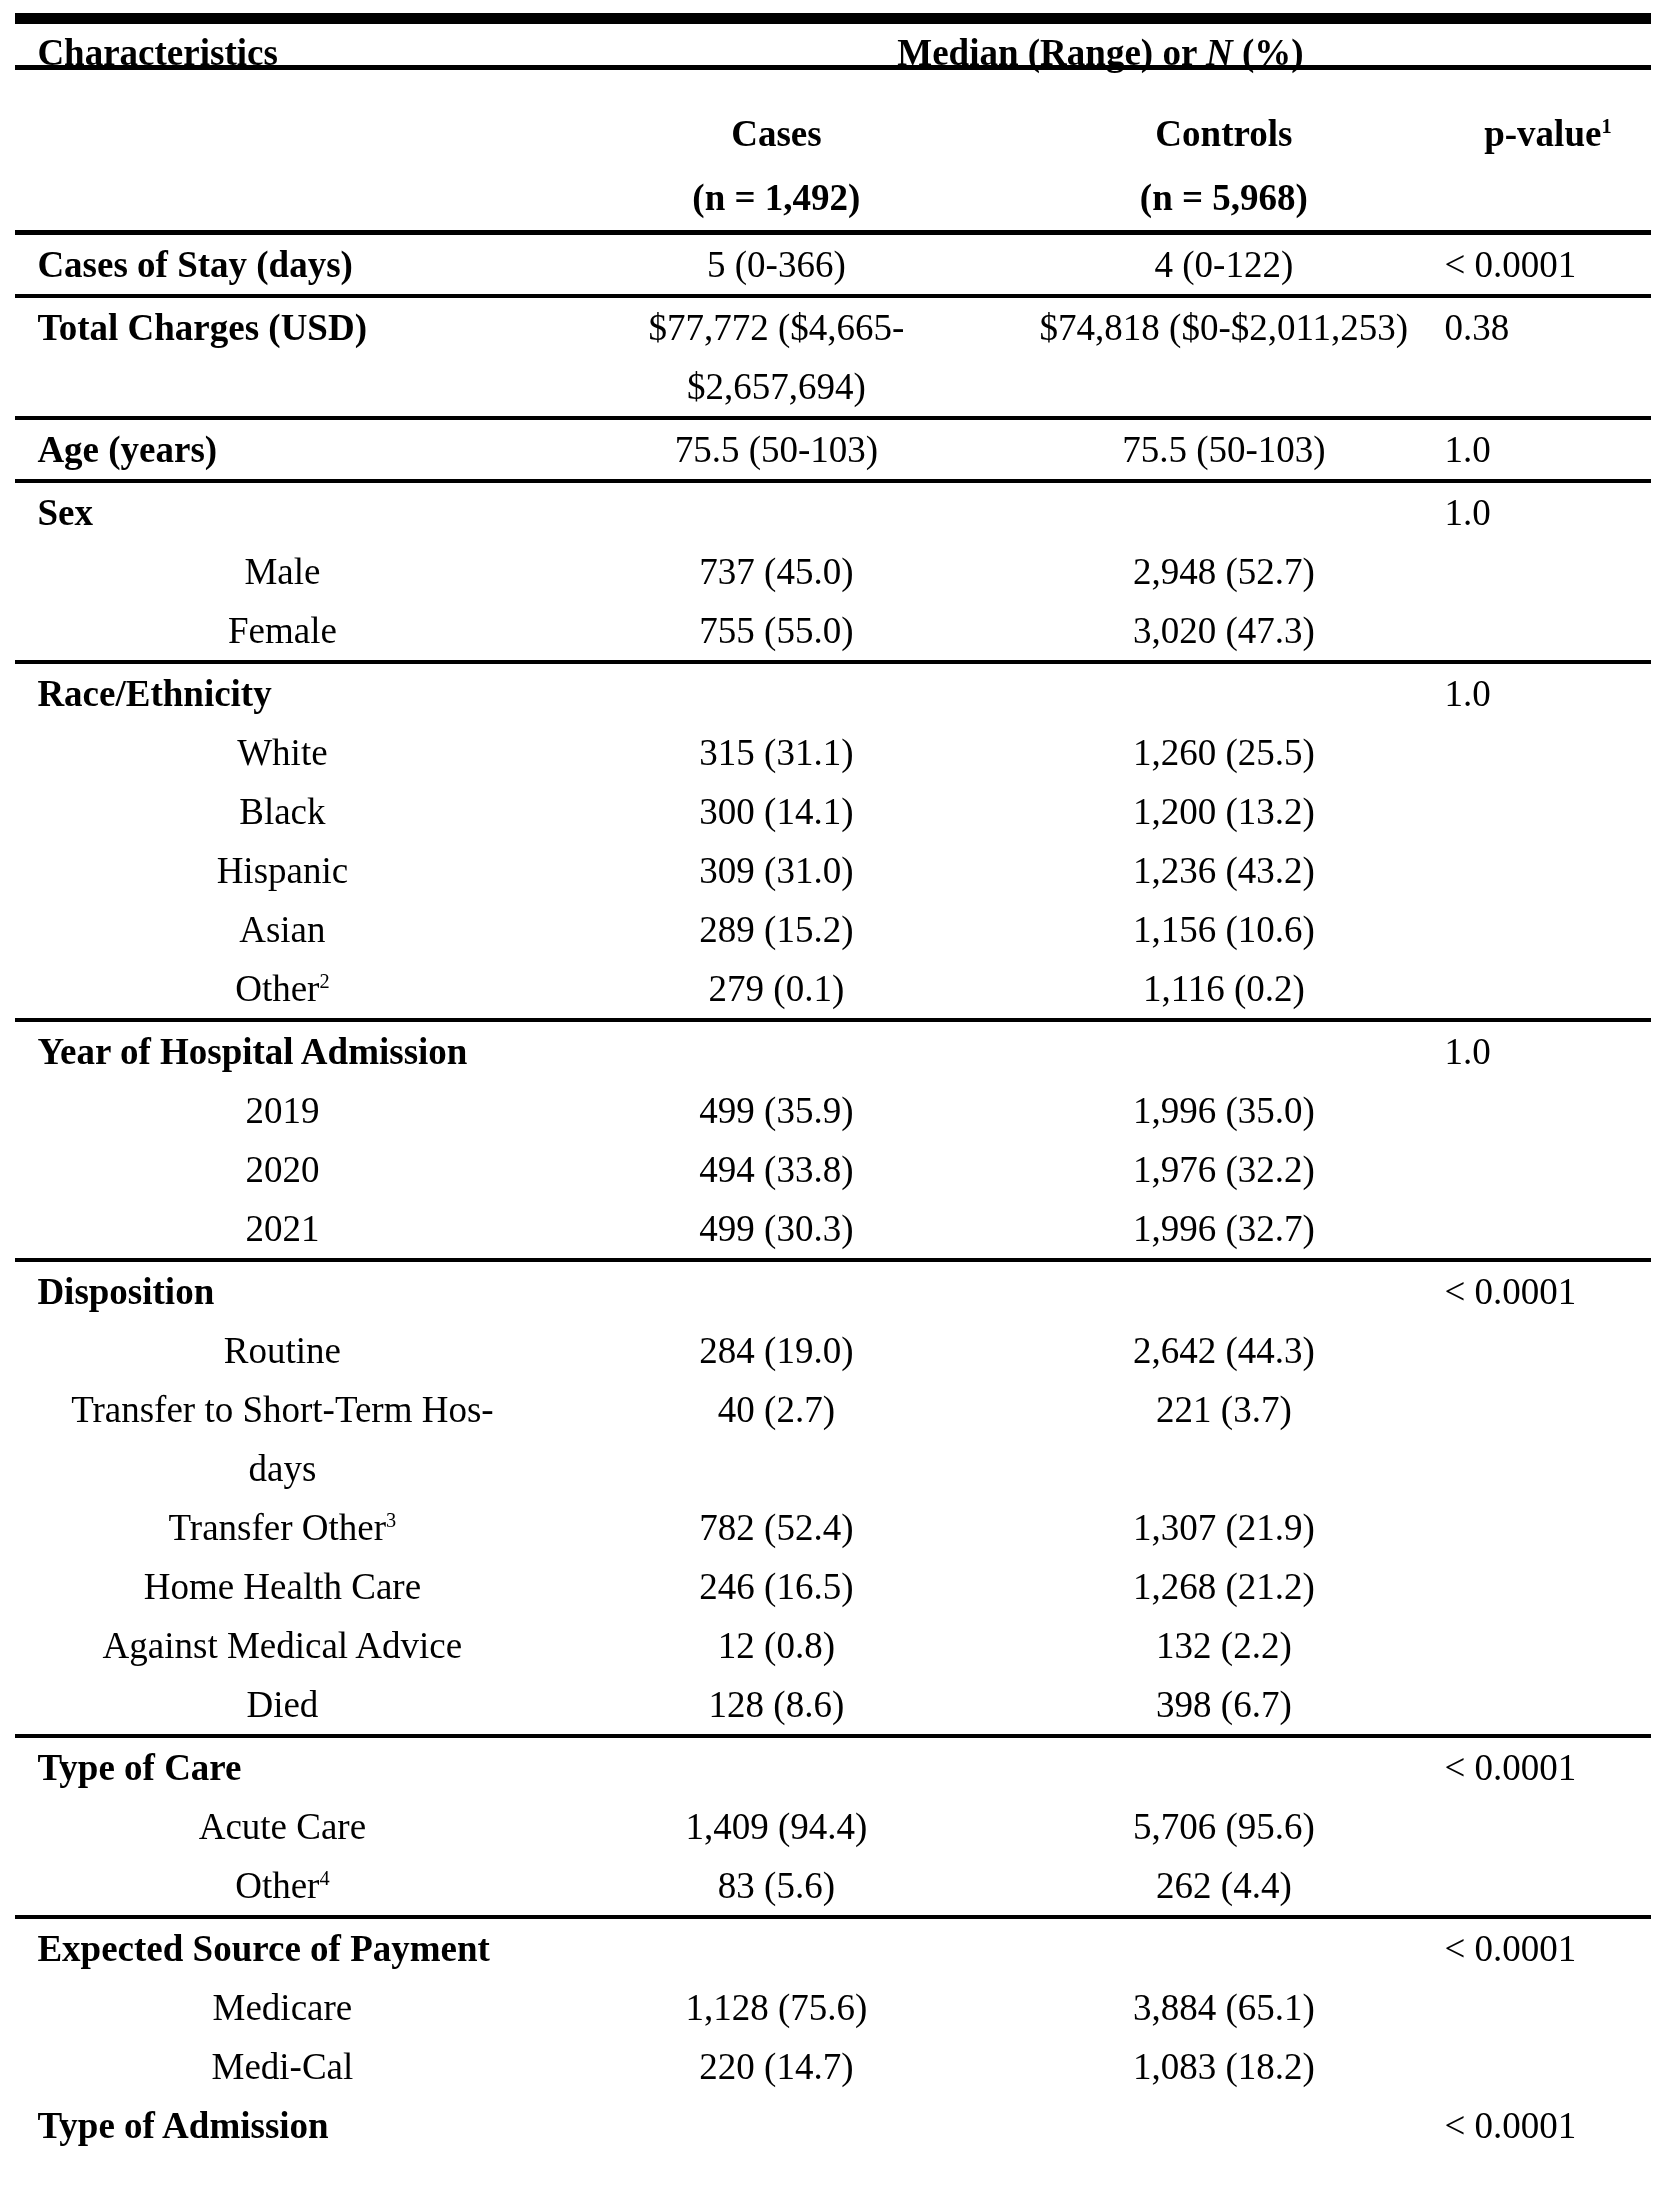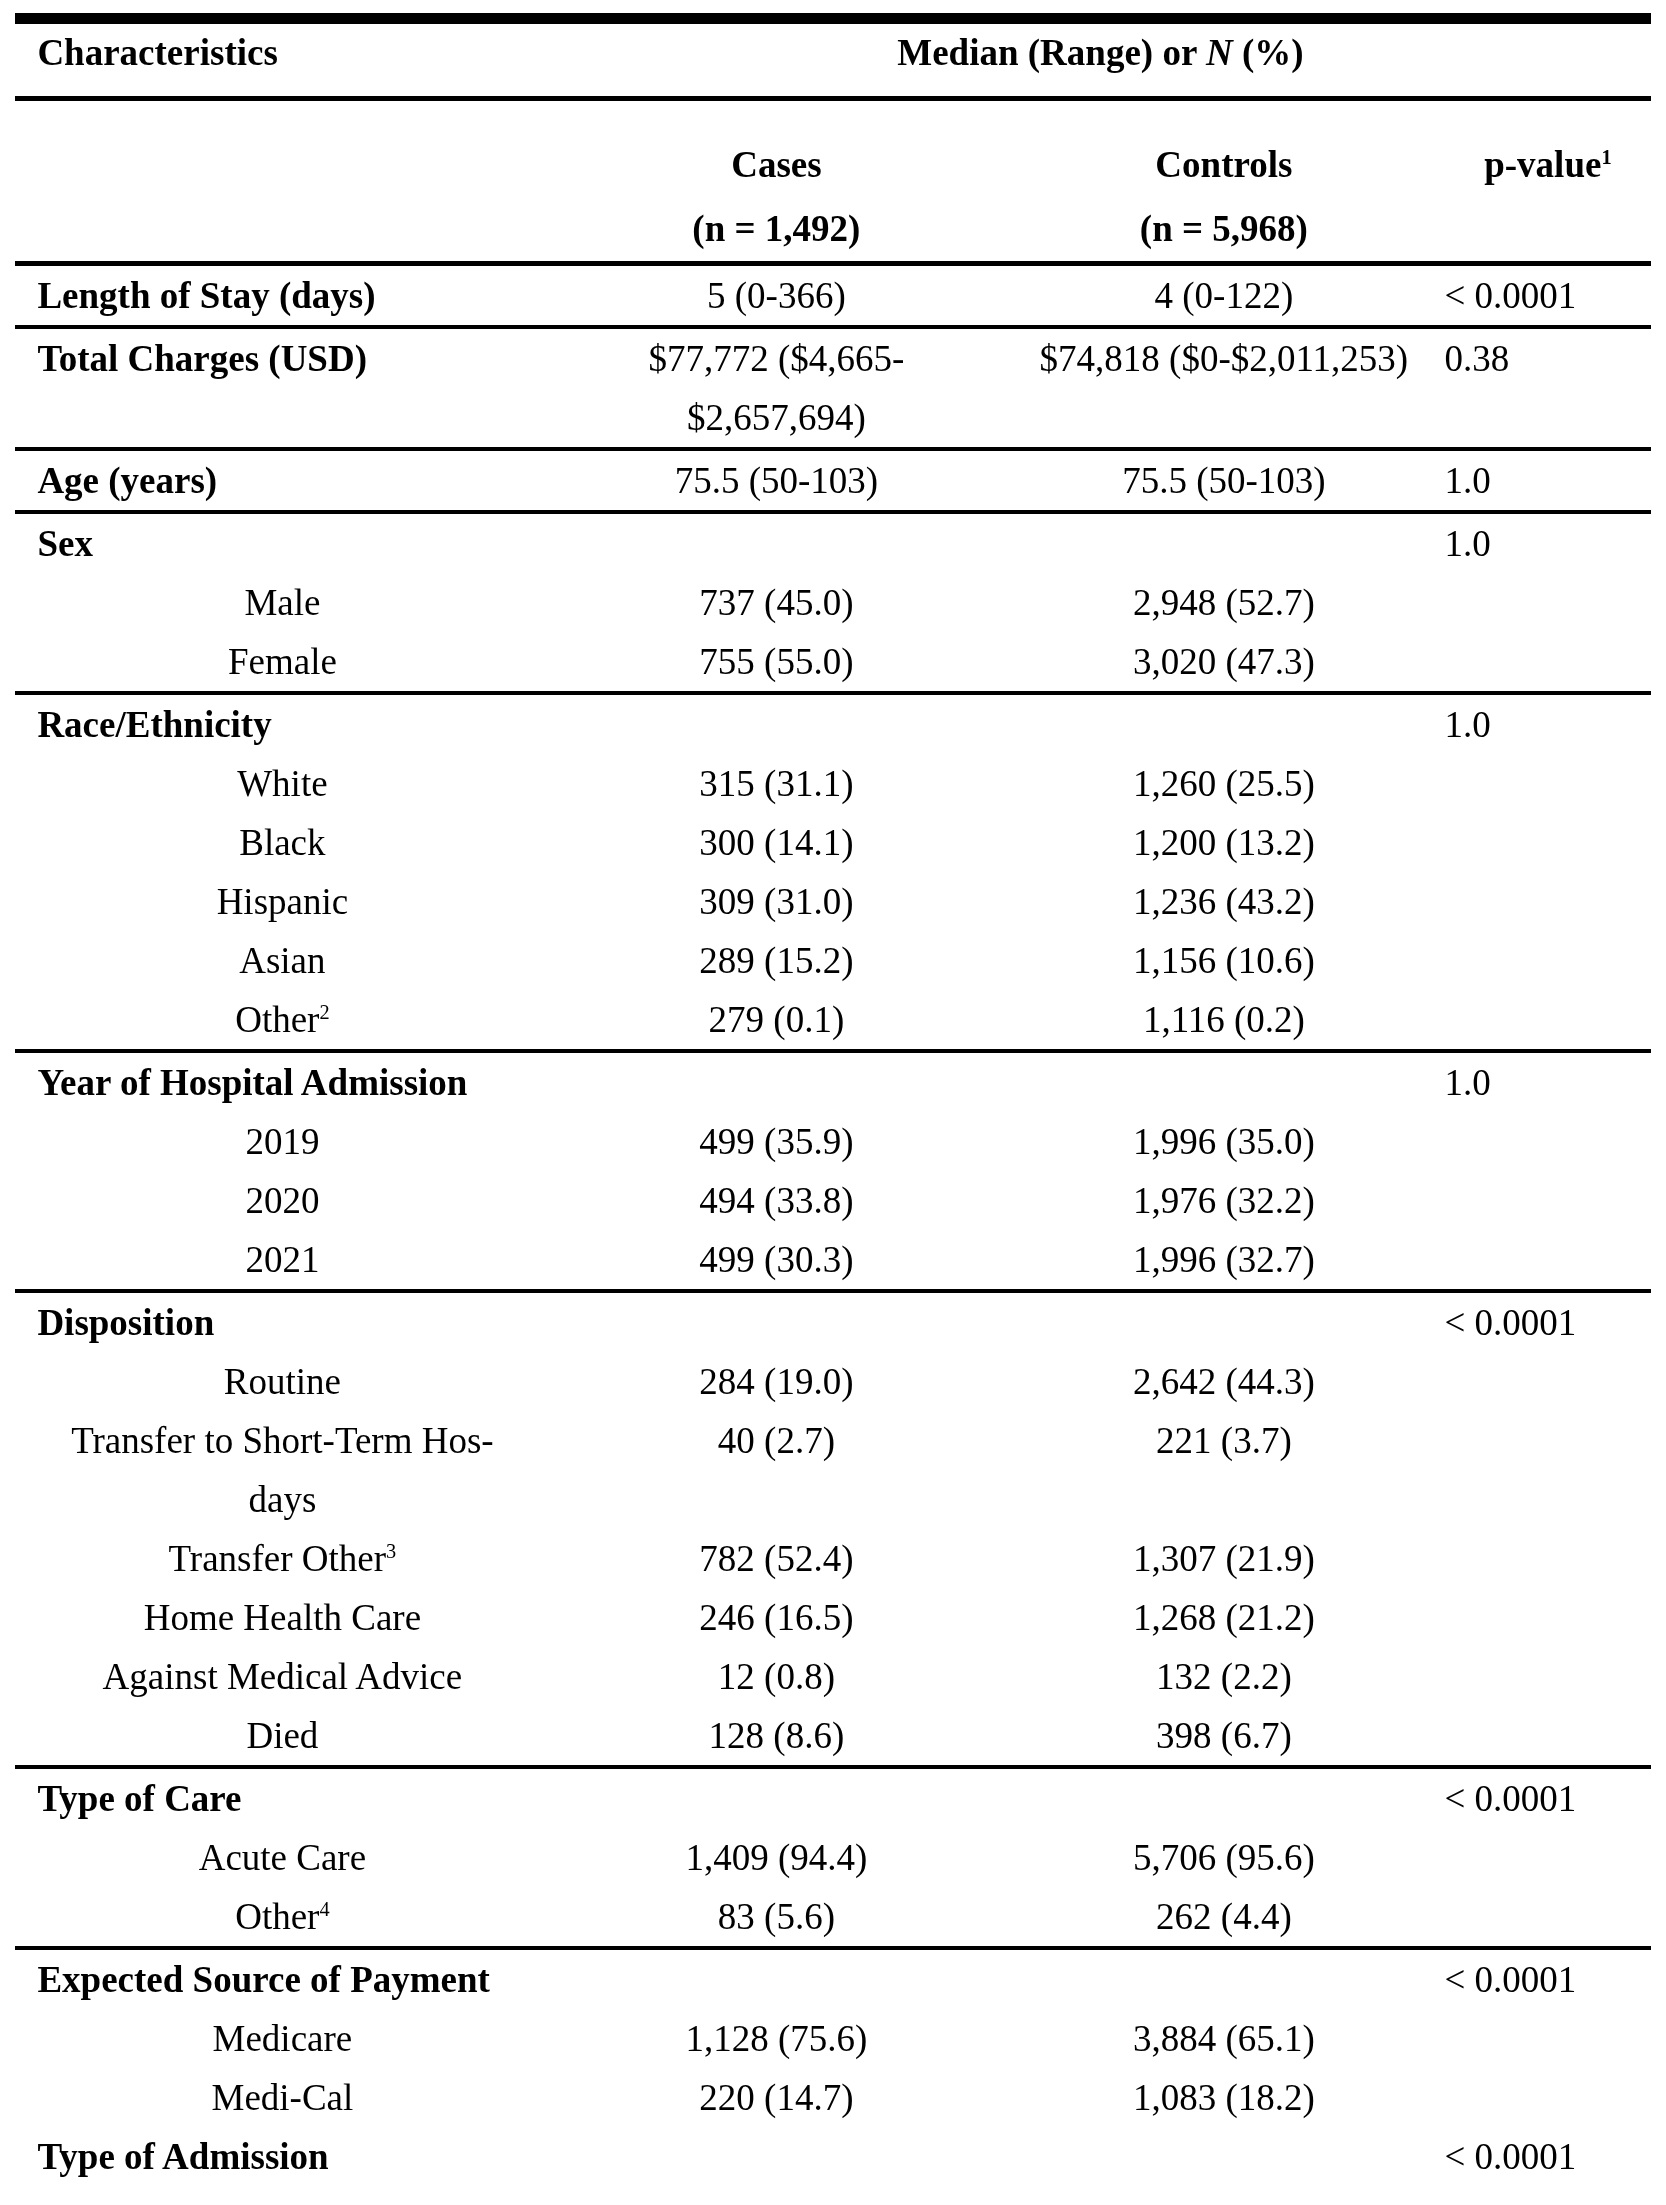--- a/index.html
+++ b/index.html
@@ -14,21 +14,21 @@
   .page { padding: 13.2px 15.4px 0 15.4px; }
   table.tbl {
     border-collapse: collapse;
     table-layout: fixed;
     width: 1636px;
     border-top: 11px solid #000;
   }
   td { padding: 0; vertical-align: top; }
   .ln { height: 59px; line-height: 59px; white-space: nowrap; }
   .h1row td { border-bottom: 5.3px solid #000; }
-  .h1row .ln { height: 72px; line-height: 57px; }
+  .h1row .ln { height: 41px; line-height: 57px; }
   .h2a .ln { height: 64px; line-height: 64px; margin-top: 32px; }
   .h2b td { border-bottom: 5.7px solid #000; }
   .h2b .ln { height: 64px; line-height: 64px; }
   .h { font-weight: bold; }
   .ctr { text-align: center; }
   .cat { text-align: left; font-weight: bold; }
   .cat .ln { padding-left: 22px; }
   .sub { text-align: center; font-weight: normal; }
   .val { text-align: center; font-weight: normal; }
   .pv  { text-align: left; font-weight: normal; }
@@ -75,21 +75,21 @@
         </td>
         <td class="h ctr">
           <div class="ln">(n = 5,968)</div>
         </td>
         <td></td>
       </tr>
     </thead>
   <tbody class="section">
         <tr class="rule-after">
           <td class="cat">
-            <div class="ln">Length of Stay (days)</div>
+            <div class="ln">Cases of Stay (days)</div>
           </td>
           <td class="val">
             <div class="ln">5 (0-366)</div>
           </td>
           <td class="val">
             <div class="ln">4 (0-122)</div>
           </td>
           <td class="pv">
             <div class="ln">&lt; 0.0001</div>
           </td>

